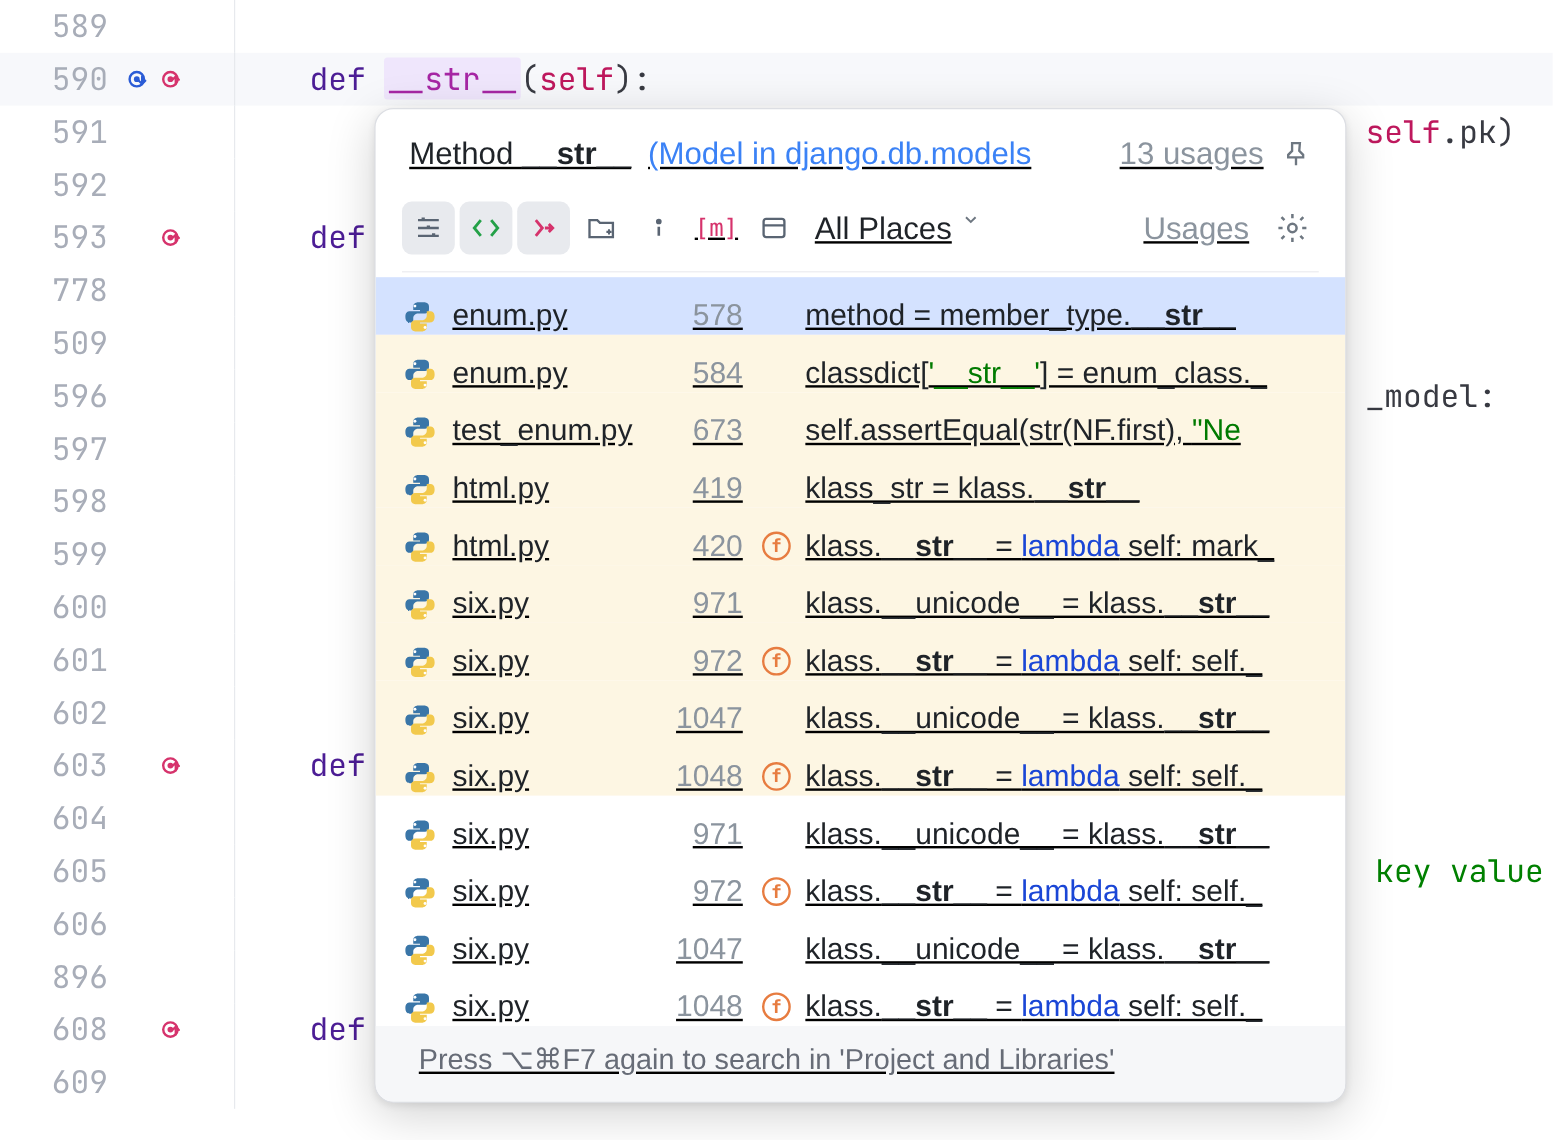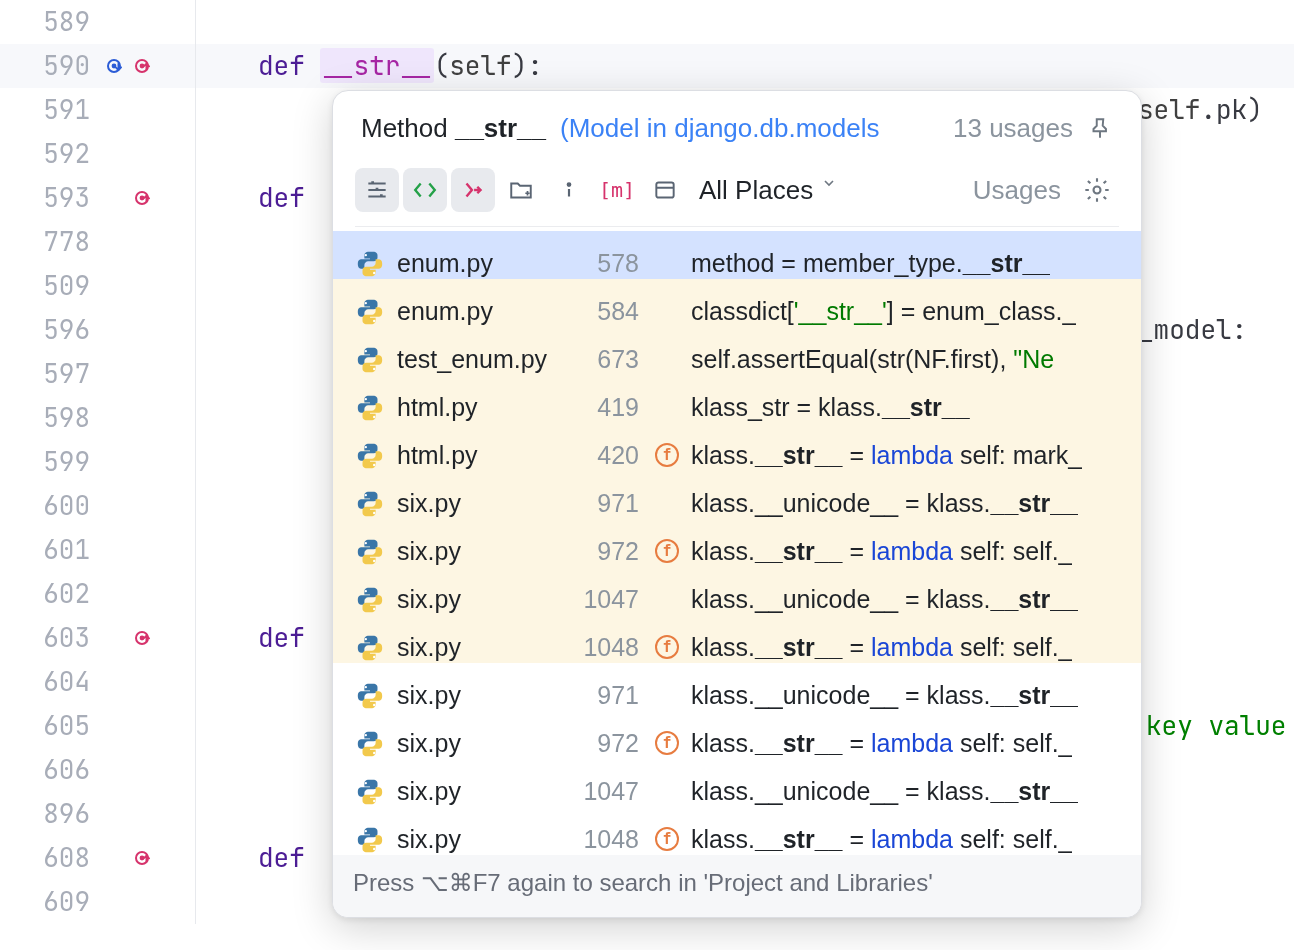--- a/index.html
+++ b/index.html
@@ -46,45 +46,46 @@
     width: 1px;
     align-self: stretch;
     background: #e7e9ed;
   }
   .code-text {
     padding-left: 62px;
     white-space: pre;
   }
   .kw { color: #4c1d95; }
   .fn { color: #a626a4; }
-  .self { color: #404040; }
+  .self { color: #be185d; }
   .paren { color: #383a42; }
   .hl-box {
     background: #efe6fc;
     border-radius: 3px;
     padding: 0 2px;
   }
   .plain { color: #383a42; }
   .str-green { color: #008000; }
 
   
   .ov-icon { width:22px; height:22px; display:inline-block; }
 
   
   .popup {
     position: absolute;
-    left: 332px;
+    left: 312px;
     top: 90px;
     width: 810px;
     background: #fff;
     border: 1px solid #dcdee3;
     border-radius: 16px;
     box-shadow: 0 10px 40px rgba(0,0,0,.18), 0 2px 6px rgba(0,0,0,.08);
     overflow: hidden;
     font-family: -apple-system, BlinkMacSystemFont, "Segoe UI", sans-serif;
+    text-decoration: underline;
   }
   .popup-header {
     display: flex;
     align-items: center;
     padding: 22px 28px 18px 28px;
     gap: 14px;
   }
   .popup-title { font-size: 26px; color: #1f2328; }
   .popup-title b { font-weight: 700; }
   .popup-subtitle { font-size: 26px; color: #3b82f6; flex: 1; white-space: nowrap; overflow: hidden; }
@@ -144,21 +145,21 @@
   .res-badge { width: 28px; height: 28px; margin-right: 10px; flex-shrink: 0; display:flex;align-items:center;justify-content:center;}
   .res-code { color: #1f2328; overflow: hidden; }
   .res-code b { font-weight: 700; }
   .res-code .str { color: #007a00; }
   .res-code .kw2 { color: #1a46d6; }
 
   .popup-footer {
     background: #f6f7f9;
     color: #676c77;
     font-size: 24px;
-    padding: 14px 28px 20px 20px;
+    padding: 14px 28px 20px 36px;
   }
 
   svg { display: block; }
 </style>
 </head>
 <body>
 
 <div class="editor" id="editor">
     <div class="code-row">
       <div class="gutter-num">589</div>

